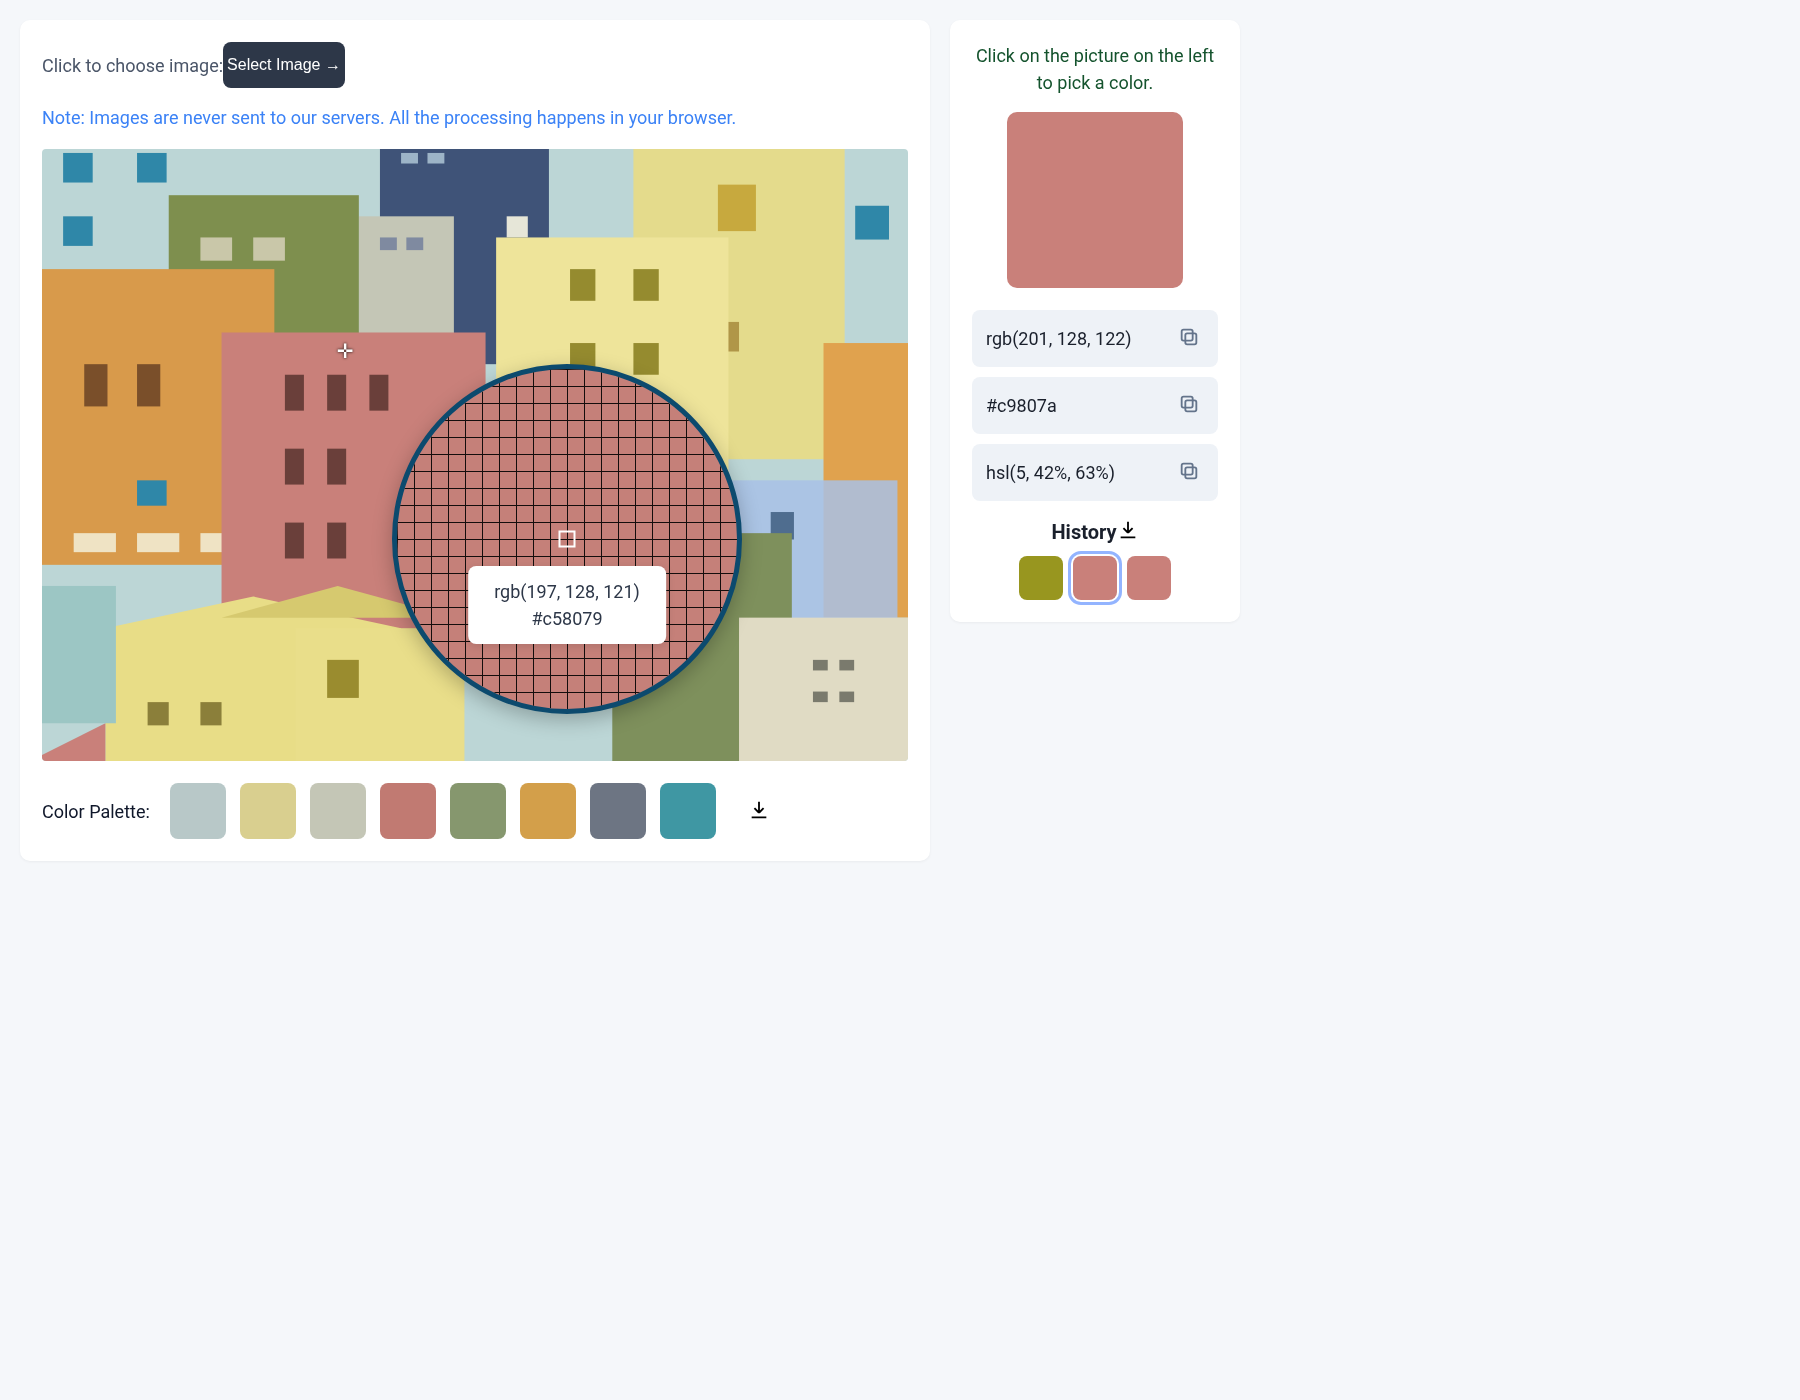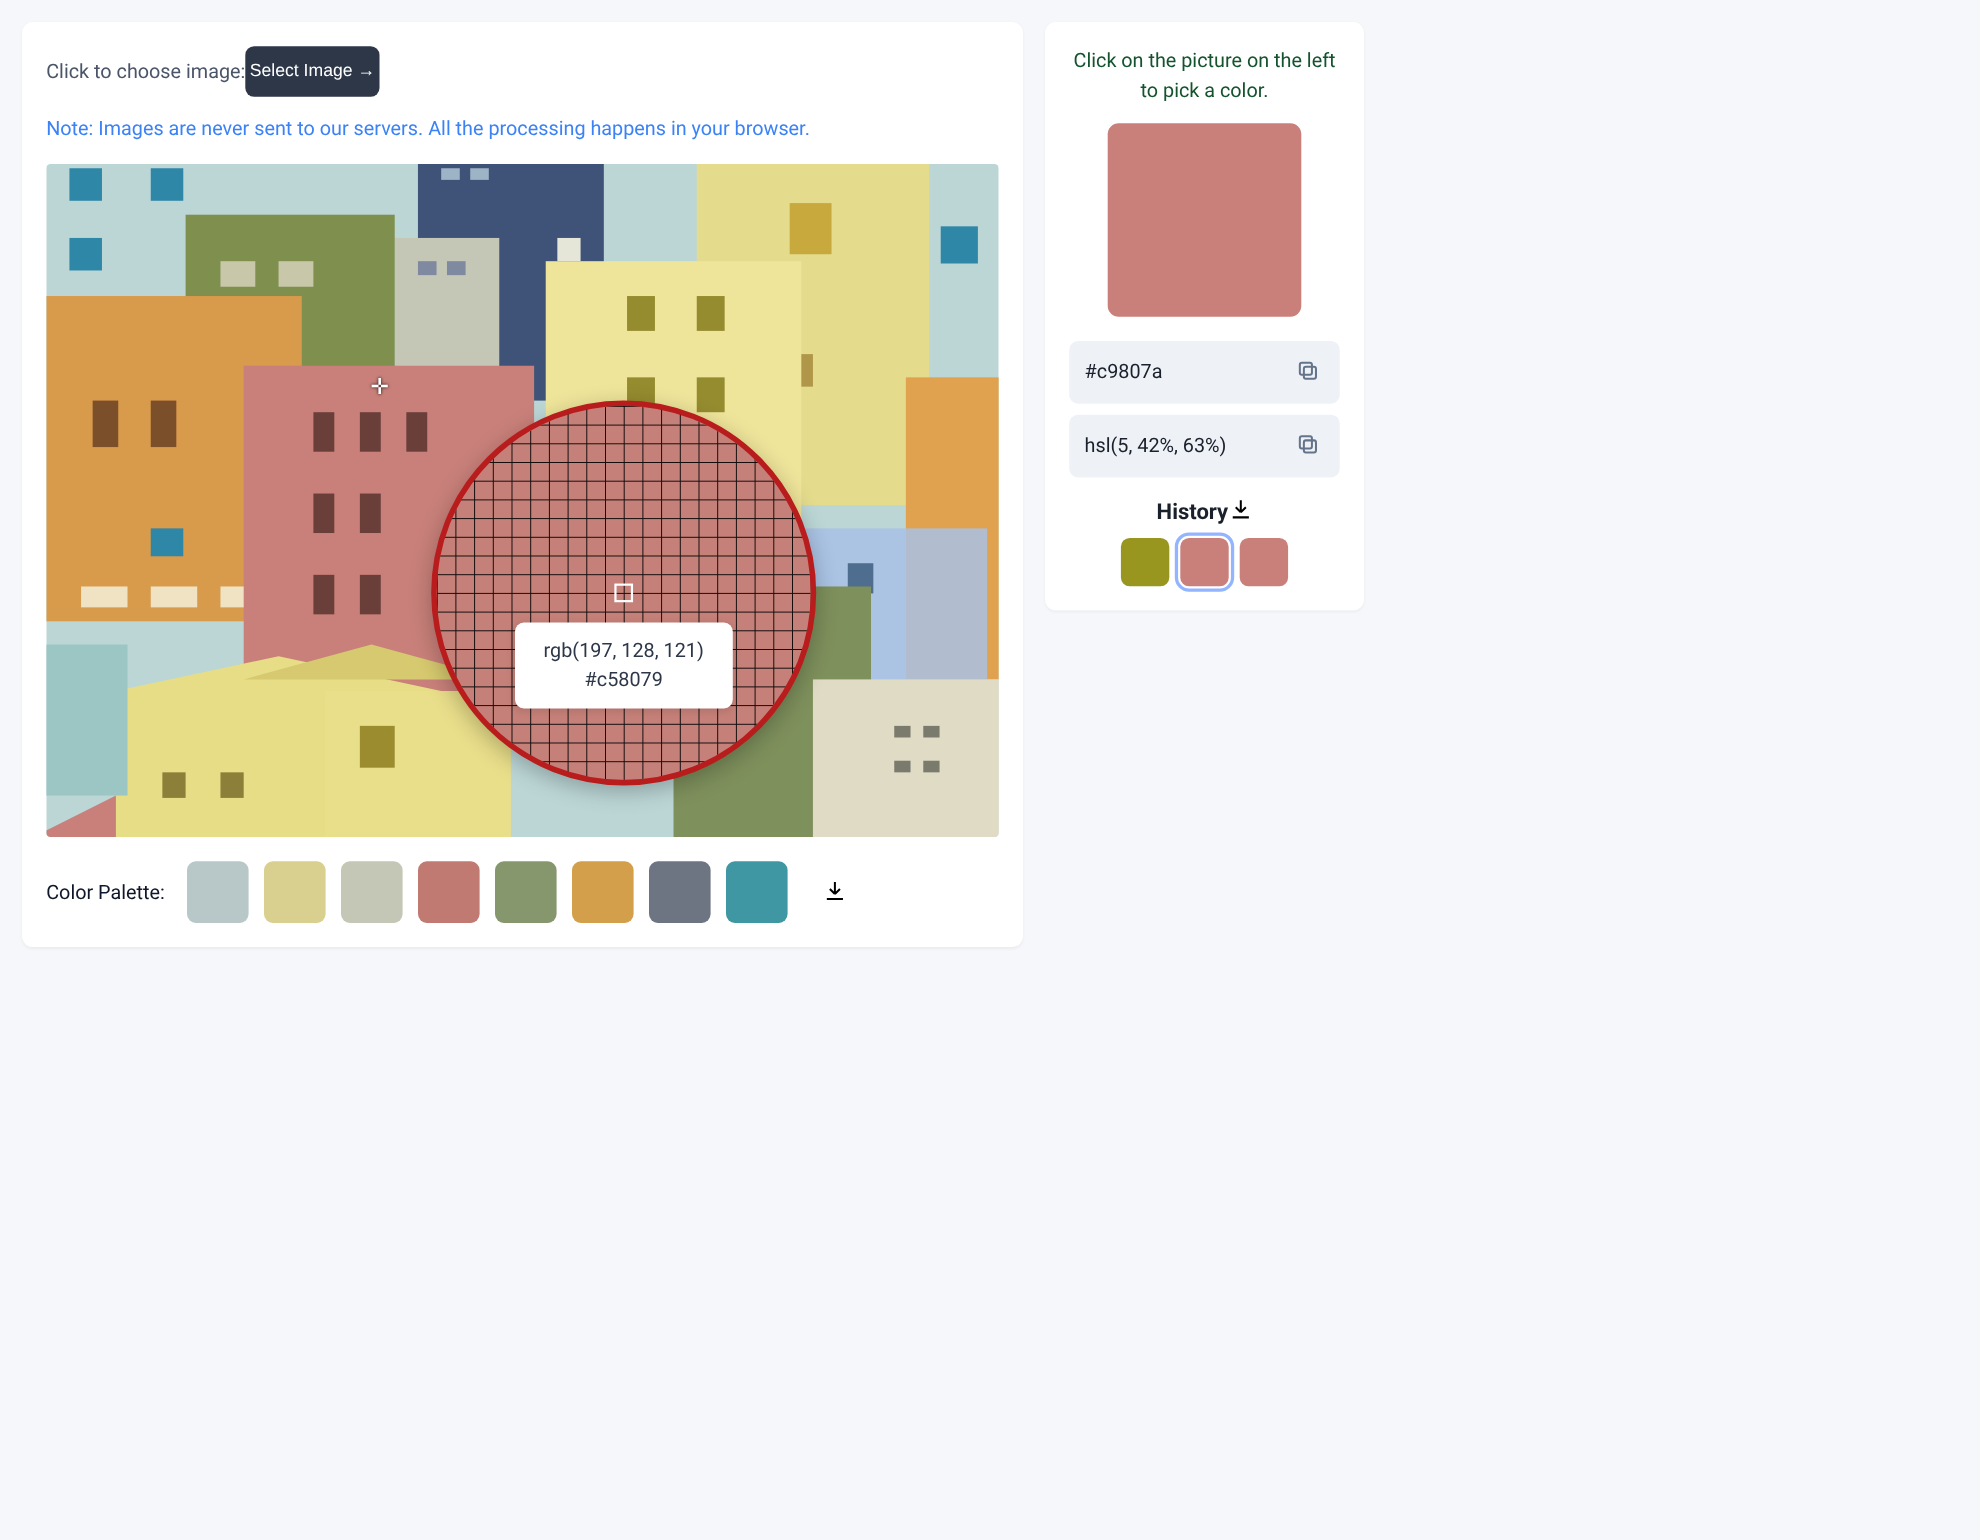--- a/index.html
+++ b/index.html
@@ -70,21 +70,21 @@
     font-size: 20px;
     text-shadow: 0 0 3px #000;
     pointer-events: none;
     transform: translate(-50%, -50%);
   }
   .magnifier {
     position: absolute;
     width: 350px;
     height: 350px;
     border-radius: 50%;
-    border: 5px solid #b91c1c;
+    border: 5px solid #0c4a6e;
     box-shadow: 0 6px 20px rgba(0,0,0,0.25);
     overflow: hidden;
     background: #c58079;
     left: 350px;
     top: 215px;
   }
   .magnifier-grid {
     position: absolute;
     inset: 0;
     background-image:
@@ -330,20 +330,29 @@
         </svg>
       </button>
     </div>
   </div>
 
   <div class="side-panel">
     <p class="side-instruction">Click on the picture on the left to pick a color.</p>
     <div class="picked-swatch" id="picked-swatch" style="background: rgb(201, 128, 122);"></div>
 
     <div class="color-value-row">
+      <span class="color-value-text">rgb(201, 128, 122)</span>
+      <button class="copy-btn">
+        <svg class="icon" viewBox="0 0 24 24">
+            <rect x="8" y="8" width="12" height="12" rx="2"></rect>
+            <rect x="4" y="4" width="12" height="12" rx="2"></rect>
+          </svg>
+      </button>
+    </div>
+    <div class="color-value-row">
       <span class="color-value-text">#c9807a</span>
       <button class="copy-btn">
         <svg class="icon" viewBox="0 0 24 24">
             <rect x="8" y="8" width="12" height="12" rx="2"></rect>
             <rect x="4" y="4" width="12" height="12" rx="2"></rect>
           </svg>
       </button>
     </div>
     <div class="color-value-row">
       <span class="color-value-text">hsl(5, 42%, 63%)</span>

